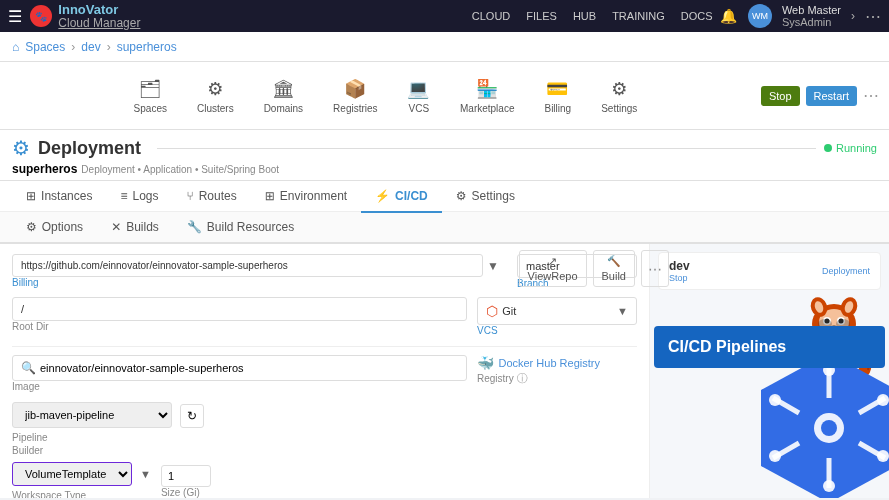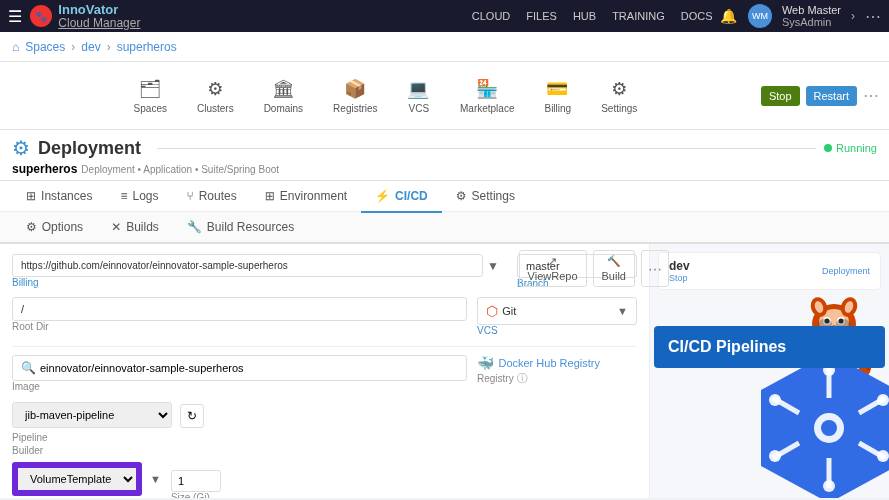--- a/index.html
+++ b/index.html
@@ -357,21 +357,21 @@
           </div>
           <div style="display:flex;gap:4px;">
             <div class="form-label">Pipeline</div>
           </div>
           <div class="form-label">Builder</div>
         </div>
 
         <div style="display:flex;gap:10px;margin-bottom:8px;align-items:center;">
           <div>
             <div class="volume-row">
-              <select style="border:6px solid #6d28d9;border-radius:3px;padding:4px 8px;font-size:11px;">
+              <select style="border:1px solid #6d28d9;border-radius:3px;padding:4px 8px;font-size:11px;">
                 <option>VolumeTemplate</option>
               </select>
               <span style="cursor:pointer;color:#666;font-size:11px;">▼</span>
             </div>
             <div class="form-label">Workspace Type</div>
           </div>
           <div style="width:60px;">
             <input type="number" value="1" style="border: 1px solid rgb(221, 221, 221); border-radius: 3px; padding: 4px 6px; font-size: 11px; width: 50px;">
             <div class="form-label">Size (Gi)</div>
           </div>

